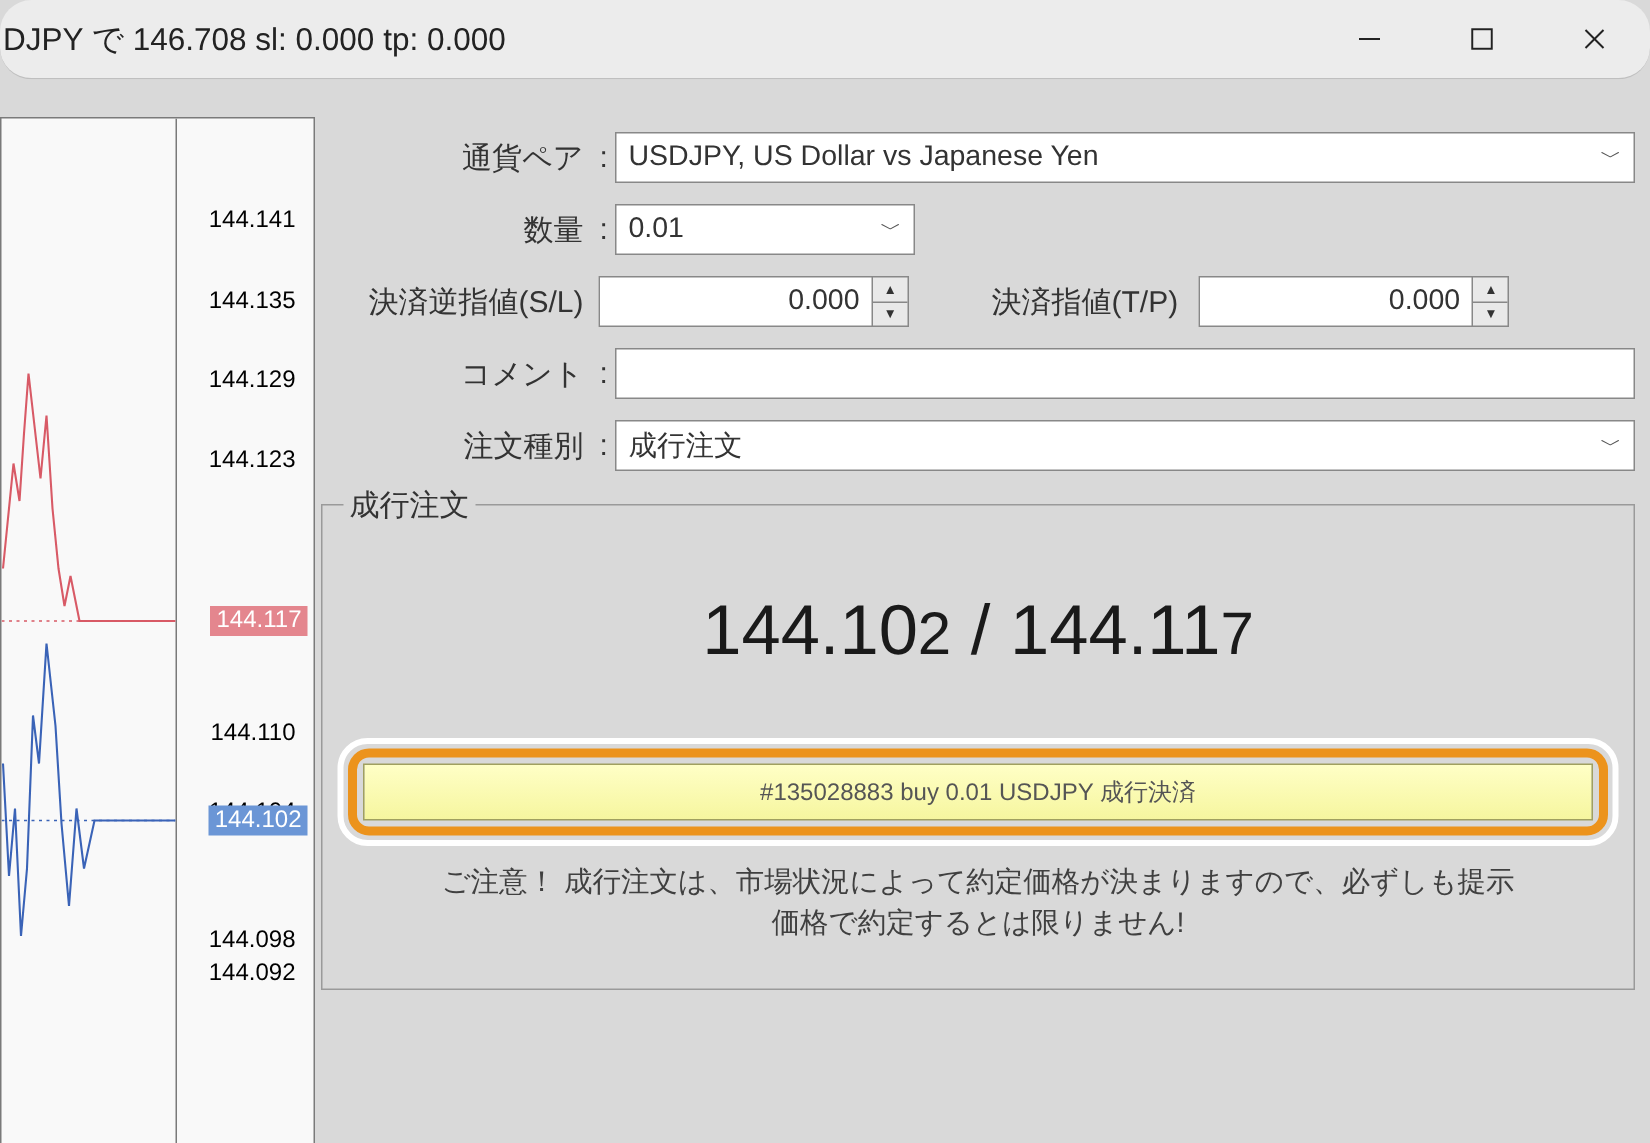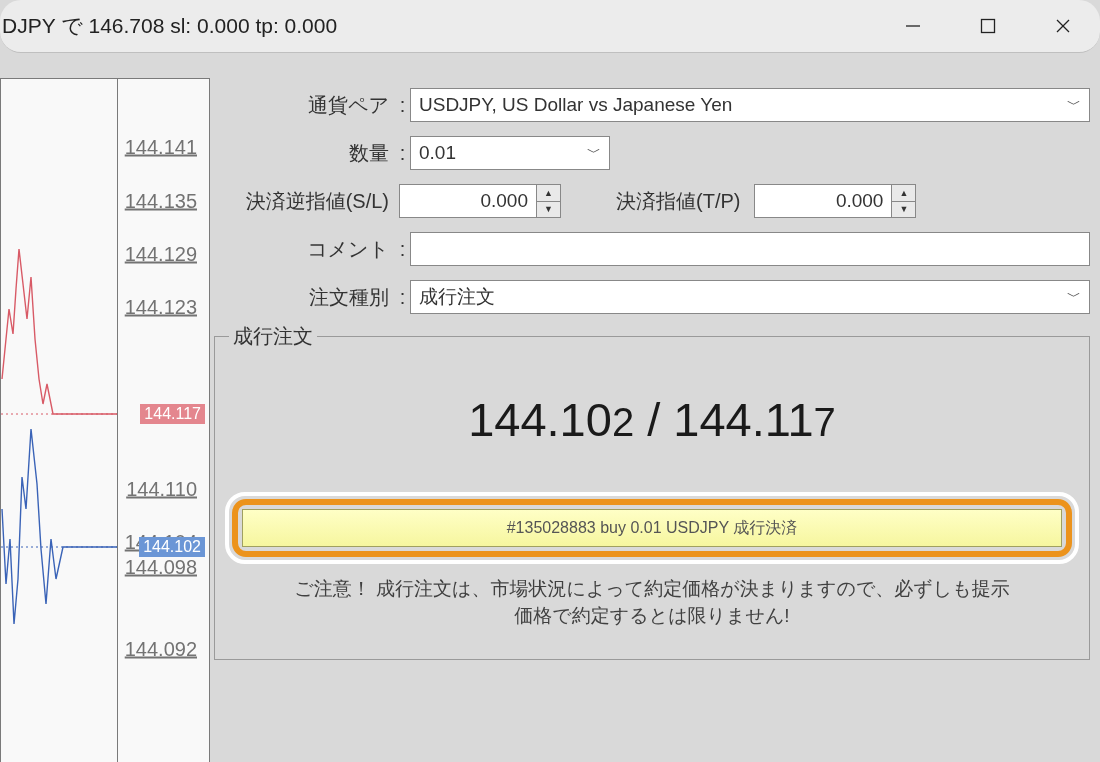--- a/index.html
+++ b/index.html
@@ -56,24 +56,23 @@
   .chart-plot{
     position:absolute;left:0;top:0;
     width:116px;height:100%;
     border-right:1px solid #7a7a7a;
   }
   .chart-axis{
     position:absolute;left:117px;top:0;right:0;bottom:0;
   }
   .tick{
     position:absolute;right:12px;
-    font-size:20px;
-    color:#737373;
+    font-size:16px;
+    color:#000000;
     transform:translateY(-50%);
-    text-decoration:underline;
   }
   .pricebadge{
     position:absolute;
     right:4px;
     padding:1px 4px;
     font-size:16px;
     color:#fff;
     transform:translateY(-50%);
   }
   .pricebadge.red{background:#e4868e;}
@@ -108,21 +107,21 @@
     align-items:center;
     padding:0 8px;
     font-size:19px;
     color:#333;
   }
   .ctrl.dropdown{justify-content:space-between;}
   .chev{font-size:14px;color:#555;}
   .fullw{flex:1;}
   .spinwrap{display:flex;align-items:center;}
   .spin-input{
-    width:138px;height:34px;
+    width:183px;height:34px;
     border:1px solid #888;background:#fff;
     display:flex;align-items:center;justify-content:flex-end;
     padding:0 8px;font-size:19px;box-sizing:border-box;
   }
   .spin-btns{
     width:24px;height:34px;border:1px solid #888;border-left:none;
     display:flex;flex-direction:column;background:#e9e9e9;box-sizing:border-box;
   }
   .spin-btns div{flex:1;display:flex;align-items:center;justify-content:center;font-size:9px;color:#333;}
   .spin-btns div:first-child{border-bottom:1px solid #888;}
@@ -242,21 +241,21 @@
         <line x1="0" y1="468" x2="116" y2="468" stroke="#3a63b7" stroke-width="1" stroke-dasharray="2,3"></line>
       </svg>
     </div>
     <div class="chart-axis" id="chart-axis">
         <div class="tick" style="top: 68px;">144.141</div>
         <div class="tick" style="top: 122px;">144.135</div>
         <div class="tick" style="top: 175px;">144.129</div>
         <div class="tick" style="top: 228px;">144.123</div>
         <div class="tick" style="top: 410px;">144.110</div>
         <div class="tick" style="top: 463px;">144.104</div>
-        <div class="tick" style="top: 488px; text-align: center;">144.098</div>
+        <div class="tick" style="top: 548px; text-align: center;">144.098</div>
         <div class="tick" style="top: 570px;">144.092</div>
         <div class="tick" style="top: 659px; margin-top: 32px;">144.086</div>
         <div class="pricebadge red" style="top: 335px;">144.117</div>
         <div class="pricebadge blue" style="top: 468px;">144.102</div>
       </div>
   </div>
 
   <div class="formarea">
 
     <div class="row">

